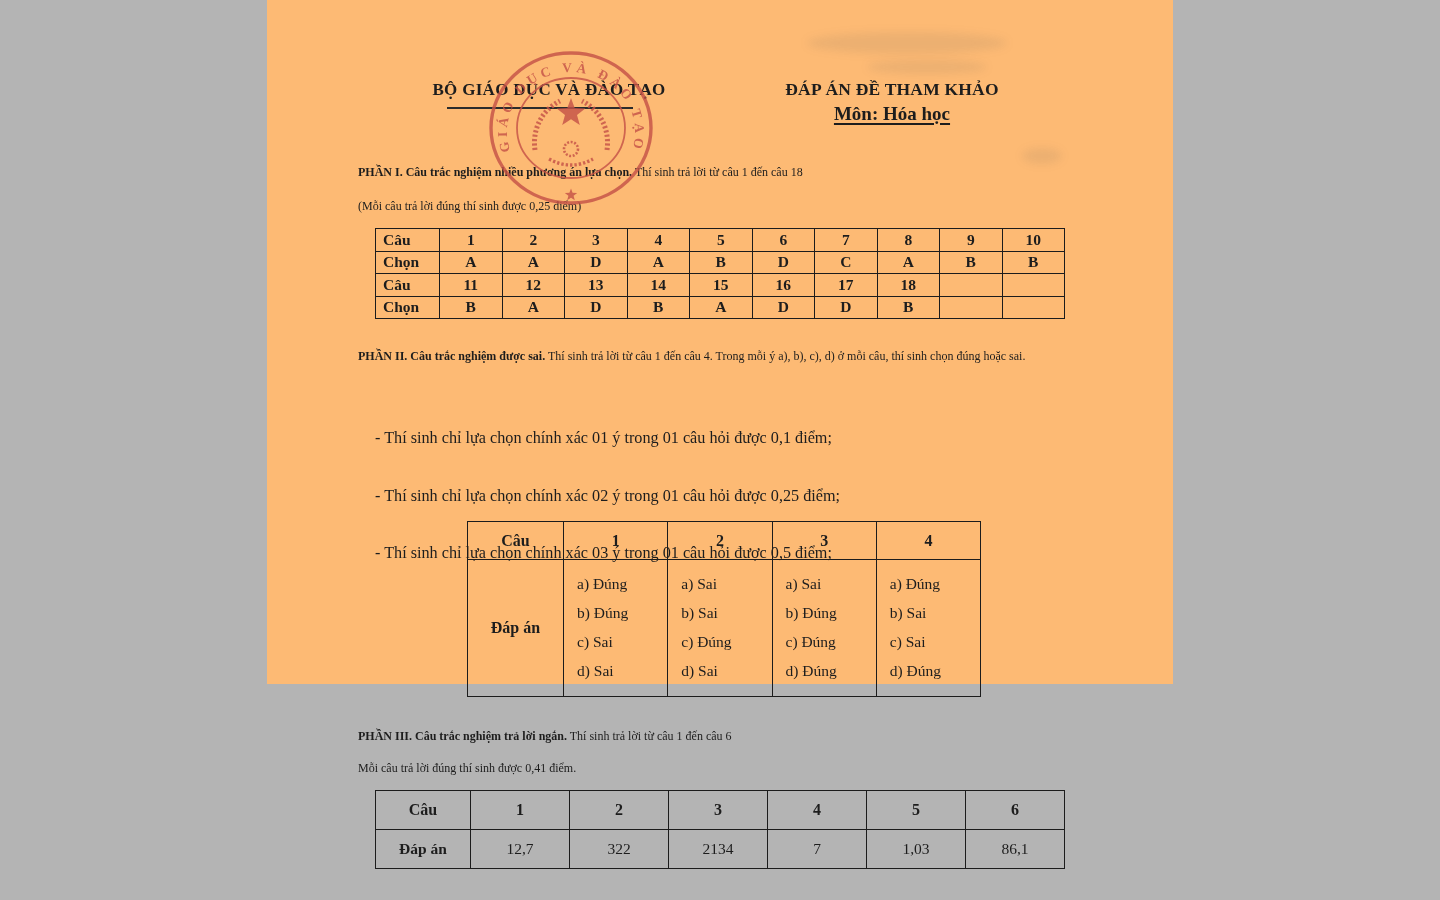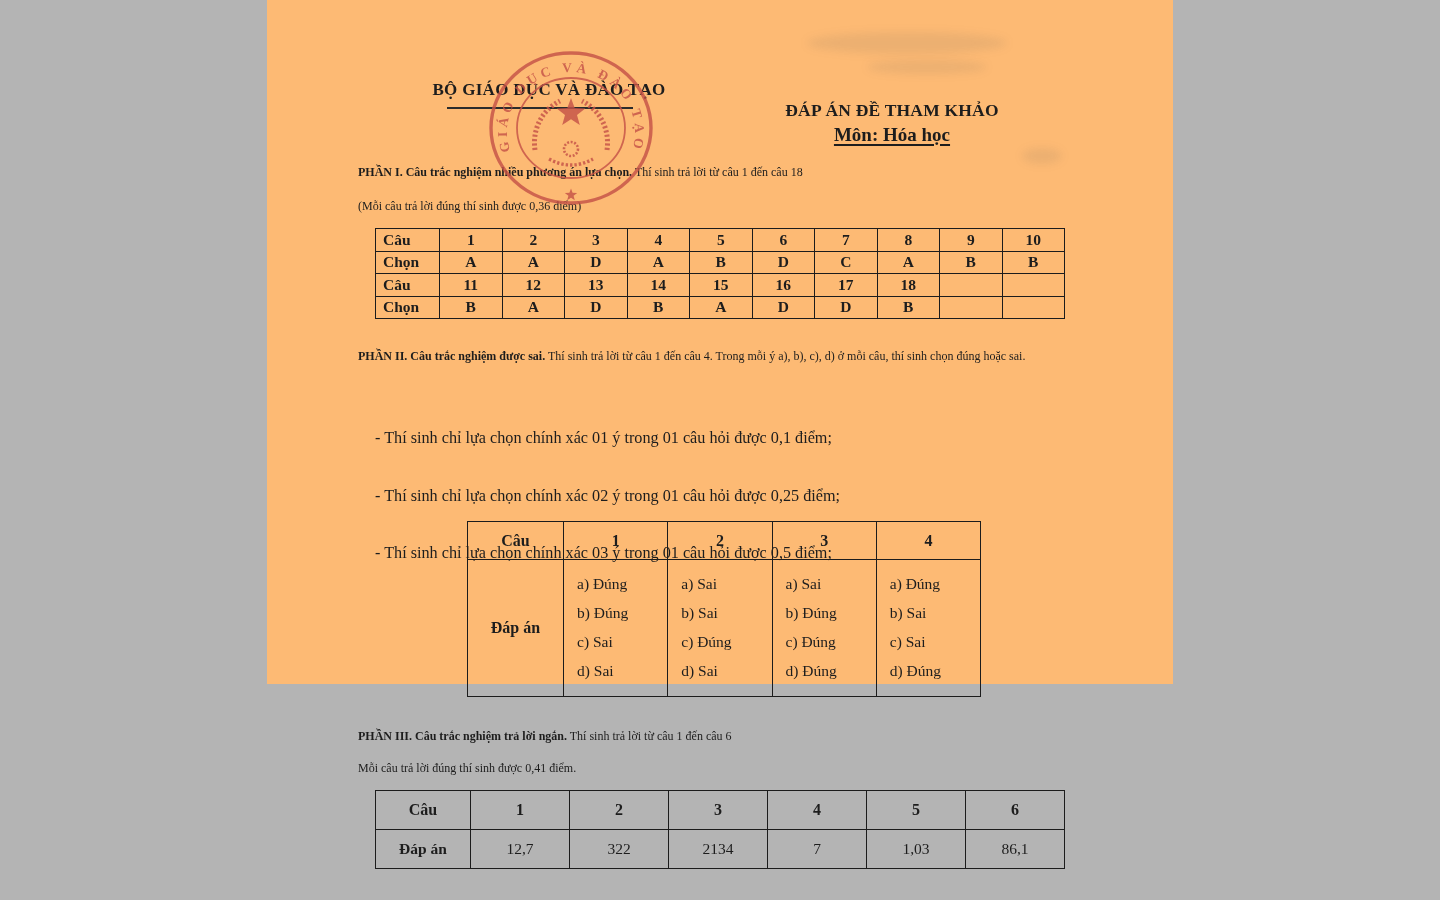--- a/index.html
+++ b/index.html
@@ -14,21 +14,21 @@
     background:#fdba74;
   }
   .abs{position:absolute;}
   
   .ministry{
     left:148px;top:80px;width:268px;text-align:center;
     font-weight:bold;font-size:17px;letter-spacing:.3px;white-space:nowrap;
   }
   .ministry-underline{left:180px;top:107px;width:186px;height:2px;background:#2c2c2c;}
   .doc-title-block{left:505px;top:79px;width:240px;text-align:center;}
-  .doc-title{font-weight:bold;font-size:17.5px;letter-spacing:.2px;white-space:nowrap;margin-top:21px;}
+  .doc-title{font-weight:bold;font-size:17.5px;letter-spacing:.2px;white-space:nowrap;}
   .doc-subject{
     font-weight:bold;font-size:19px;margin-top:3px;display:inline-block;
     text-decoration:underline;text-underline-offset:3px;text-decoration-thickness:1.5px;
   }
   
   .para{left:91px;width:700px;font-size:12px;line-height:24px;}
   .b{font-weight:bold;}
   .rules{left:108px;top:401px;width:700px;font-size:16.2px;}
   .rule{height:29.5px;margin-top:28px;}
   
@@ -69,21 +69,21 @@
   <div class="abs ministry-underline"></div>
 
   <div class="abs doc-title-block">
     <div class="doc-title">ĐÁP ÁN ĐỀ THAM KHẢO</div>
     <span class="doc-subject">Môn: Hóa học</span>
   </div>
 
   <div class="abs para" style="top:160px;">
     <span class="b">PHẦN I. Câu trắc nghiệm nhiều phương án lựa chọn.</span><span> Thí sinh trả lời từ câu 1 đến câu 18</span>
   </div>
-  <div class="abs para" style="top:194px;">(Mỗi câu trả lời đúng thí sinh được 0,36 điểm)</div>
+  <div class="abs para" style="top:194px;">(Mỗi câu trả lời đúng thí sinh được 0,25 điểm)</div>
 
   <table class="abs t1">
     <colgroup>
       <col style="width:64px;">
         <col>
         <col>
         <col>
         <col>
         <col>
         <col>

